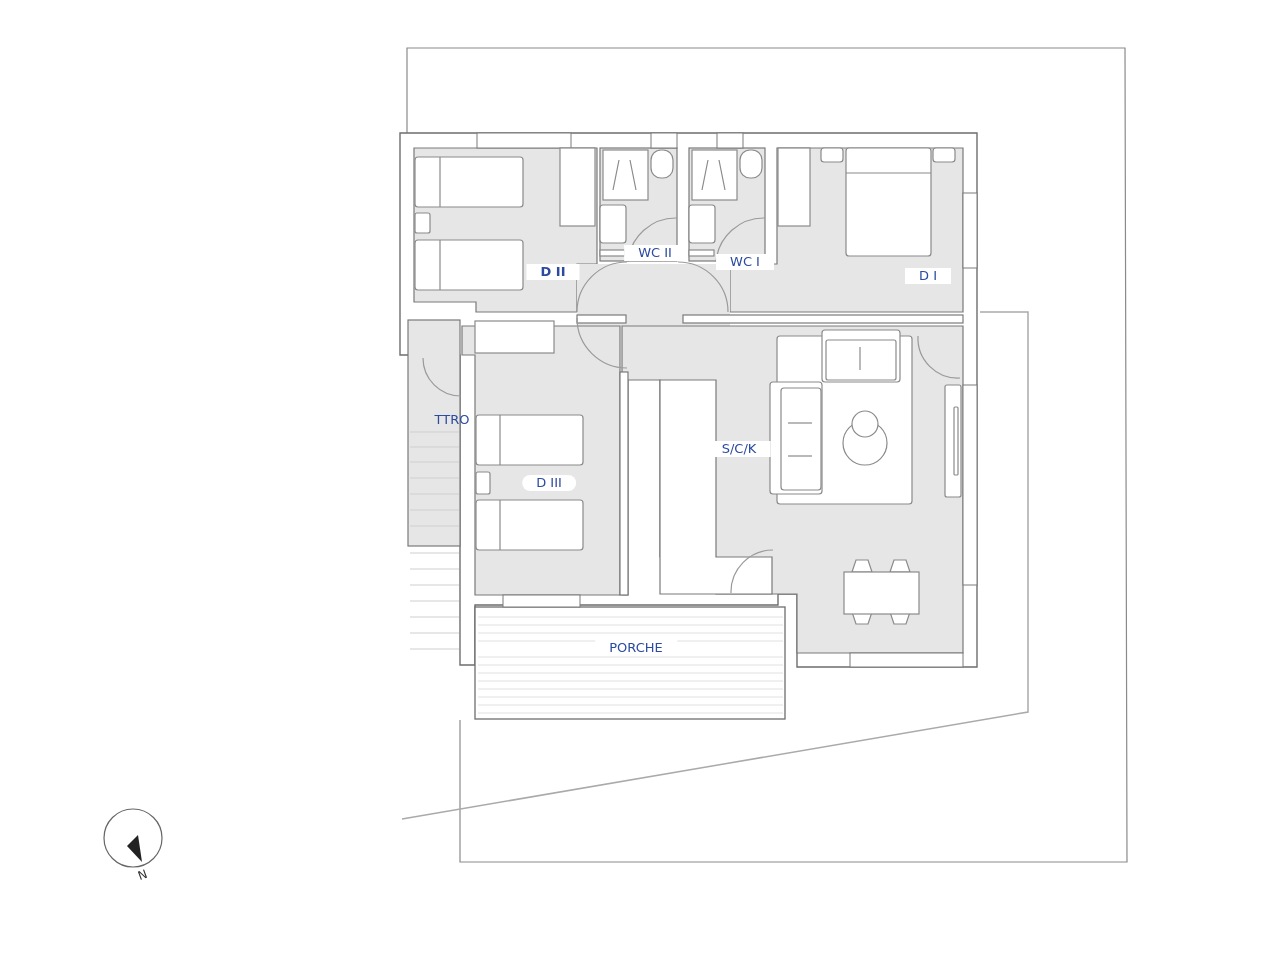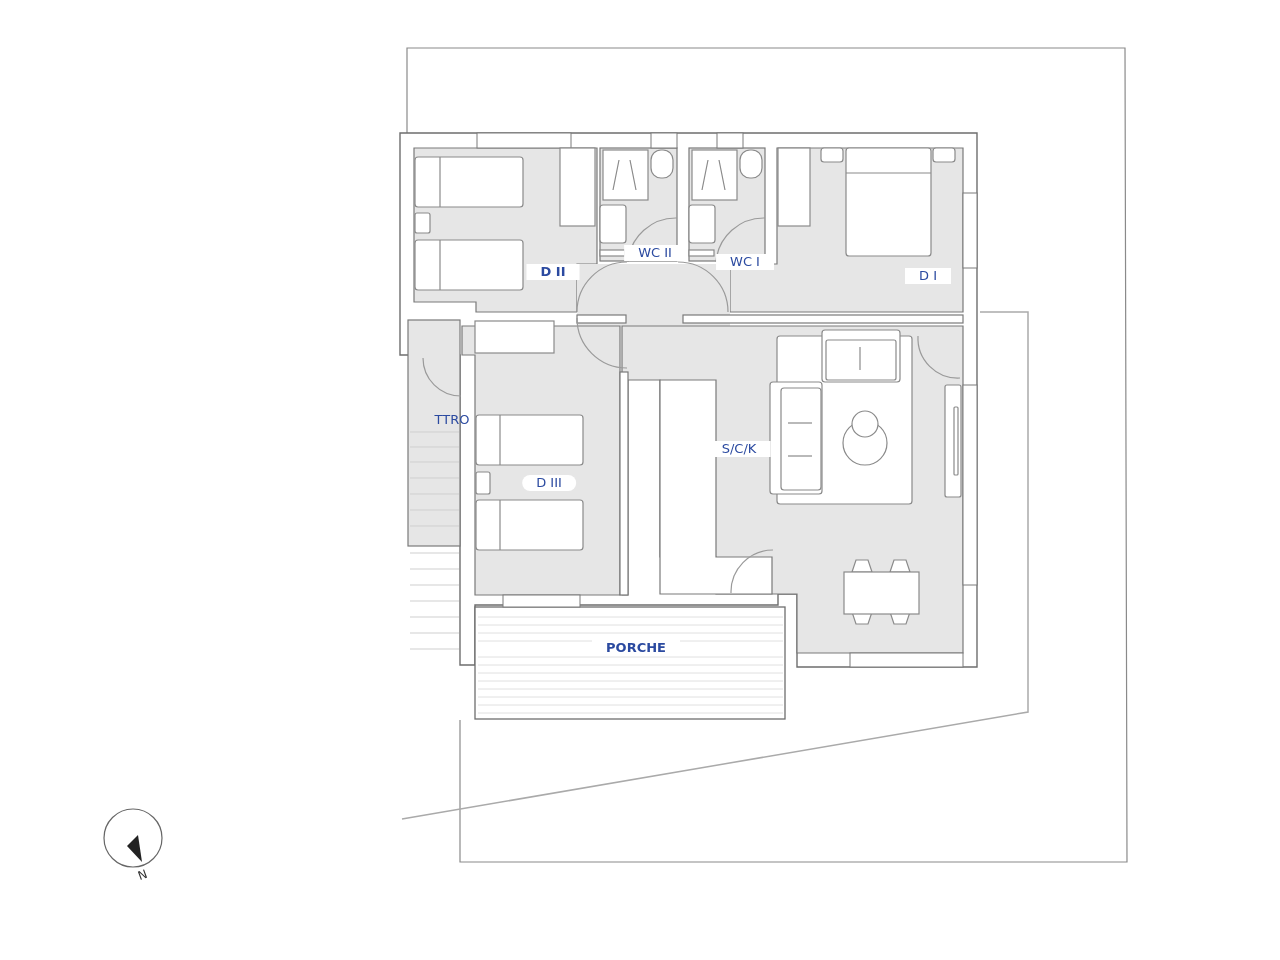--- a/index.html
+++ b/index.html
@@ -185,15 +185,15 @@
   </g>
 </svg>
 
 <div class="room-label" style="left:553px; top:272px;font-weight:bold;">D II</div>
 <div class="room-label" style="left:655px; top:253px;">WC II</div>
 <div class="room-label" style="left:745px; top:246px;margin-top:16px;">WC I</div>
 <div class="room-label" style="left:928px; top:276px;">D I</div>
 <div class="room-label nobg" style="left:452px; top:420px;">TTRO</div>
 <div class="room-label" style="left:549px; top:483px;border-radius:8px;">D III</div>
 <div class="room-label" style="left:739px; top:449px;">S/C/K</div>
-<div class="room-label" style="left:636px; top:648px;font-weight:bold;">PORCHE</div>
+<div class="room-label" style="left:636px; top:648px;">PORCHE</div>
 
 <div class="compass-n" style="left:138px; top:868px;">N</div>
 
 </body></html>

